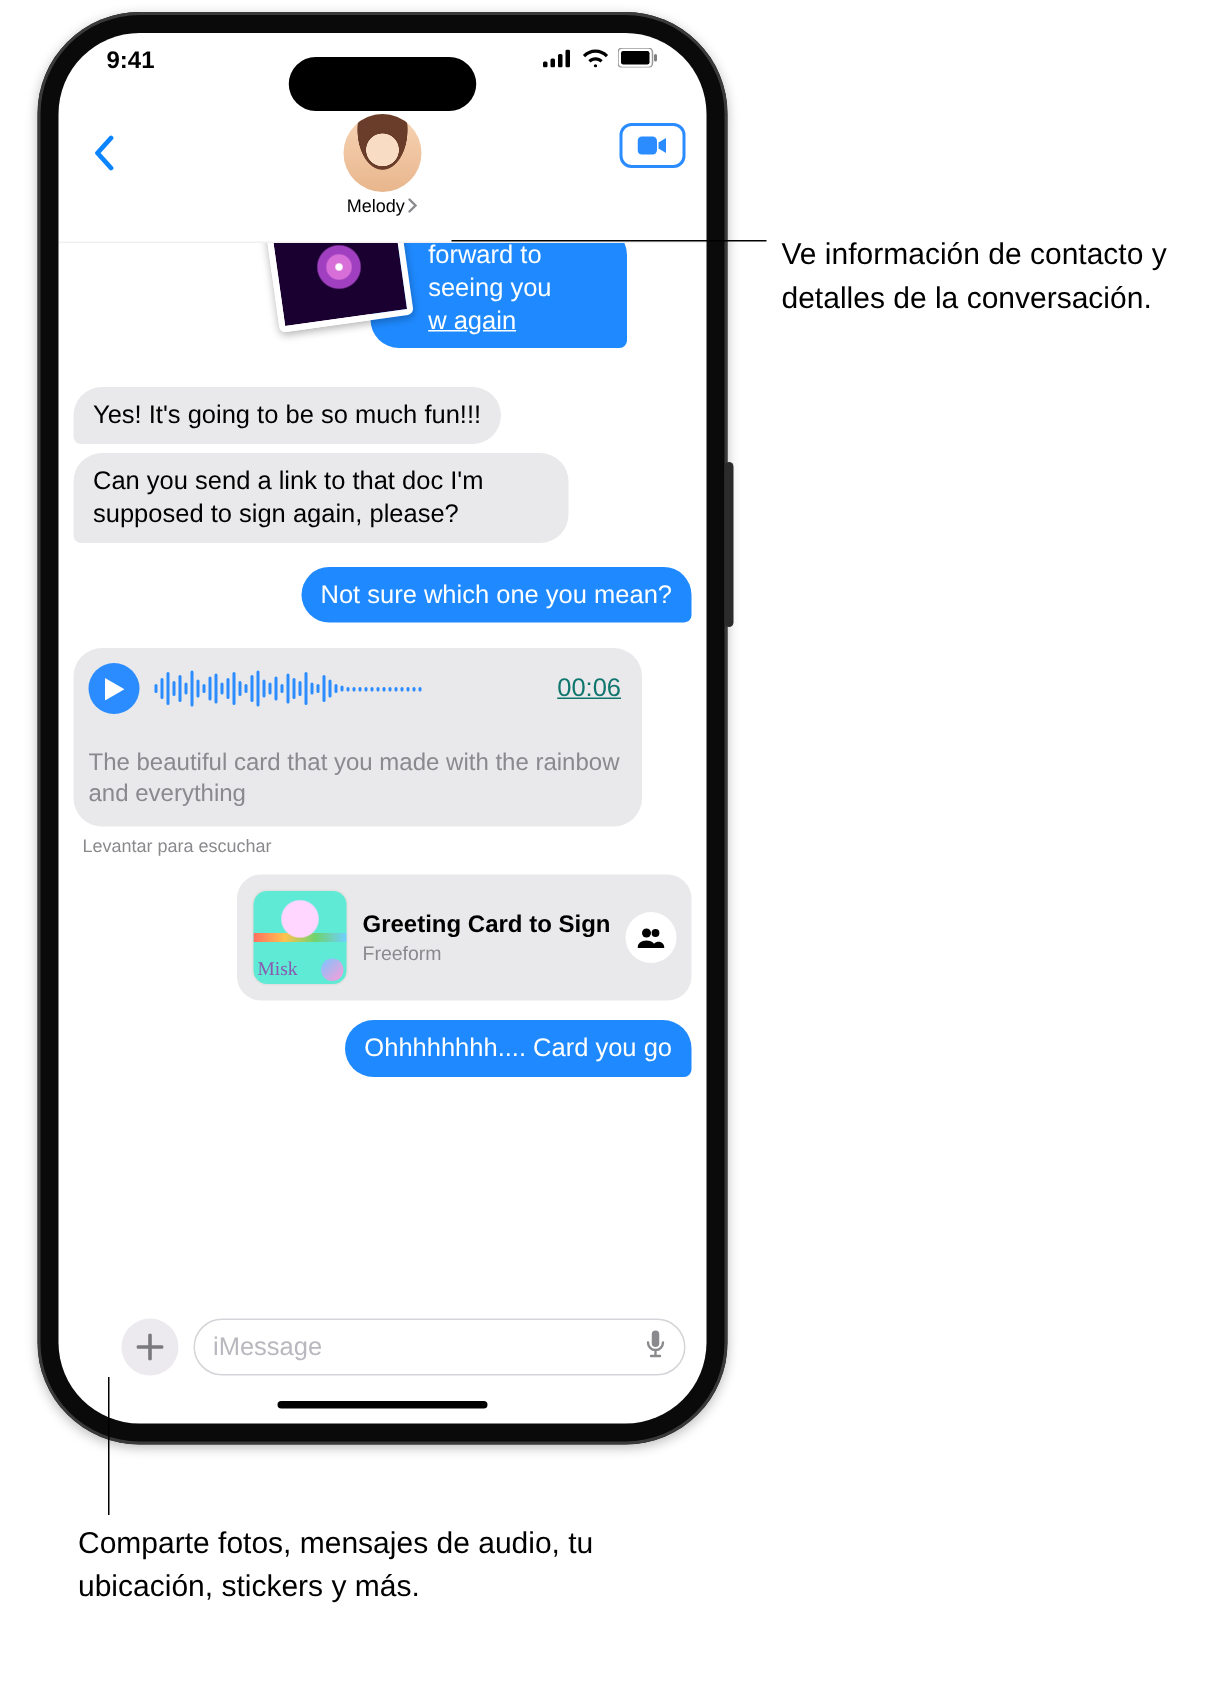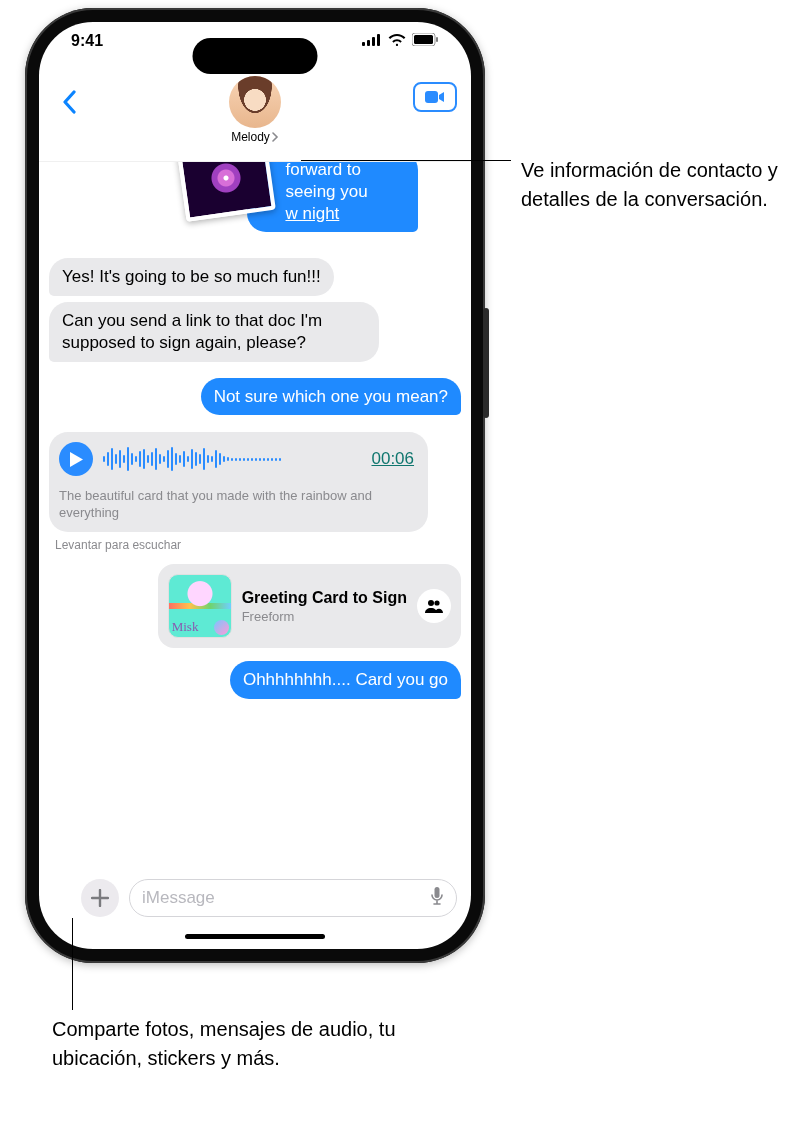--- a/index.html
+++ b/index.html
@@ -178,21 +178,21 @@
     display:flex;align-items:center;justify-content:center;
   }
   .waveform {
     flex:1; height:28px;
     display:flex;align-items:center;gap:2px;
   }
   .waveform span{
     display:inline-block;width:2px;border-radius:1px;background:#2a8cff;
   }
   .duration{font-size:17px;color:#0f766e;text-decoration:underline;}
-  .transcript{font-size:13px;color:#8a8a8e;margin-top:12px;line-height:1.3;}
+  .transcript{font-size:16px;color:#8a8a8e;margin-top:23px;line-height:1.3;}
   .raise-hint{font-size:12px;color:#8a8a8e;margin:6px 0 6px 6px;}
 
   
   .card-msg {
     display:flex;align-items:center;gap:10px;
     background:#e9e9eb;border-radius:16px;padding:10px;
     max-width:92%;margin:6px 0 6px auto;
   }
   .card-thumb{
     width:64px;height:64px;border-radius:10px;background:#5eead4;
@@ -319,21 +319,21 @@
       </div>
     </div>
 
     <div class="messages">
 
       <div class="row-out" style="margin-top:4px;">
         <div class="photo-msg">
           <div class="photo-thumb"></div>
           <div class="bubble out" style="padding-left:38px;">
             <span>forward to seeing you</span><br>
-            <span class="link">w night</span>
+            <span class="link">w again</span>
           </div>
         </div>
       </div>
 
       <div class="row-in" style="margin-top:18px;">
         <div class="bubble in">
           <span>Yes! It's going to be so much fun!!!</span>
         </div>
       </div>
 

